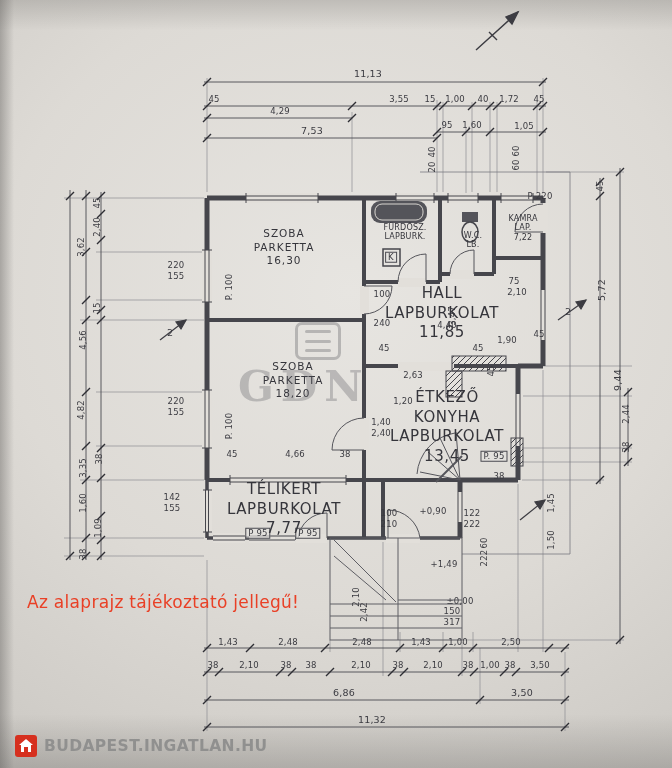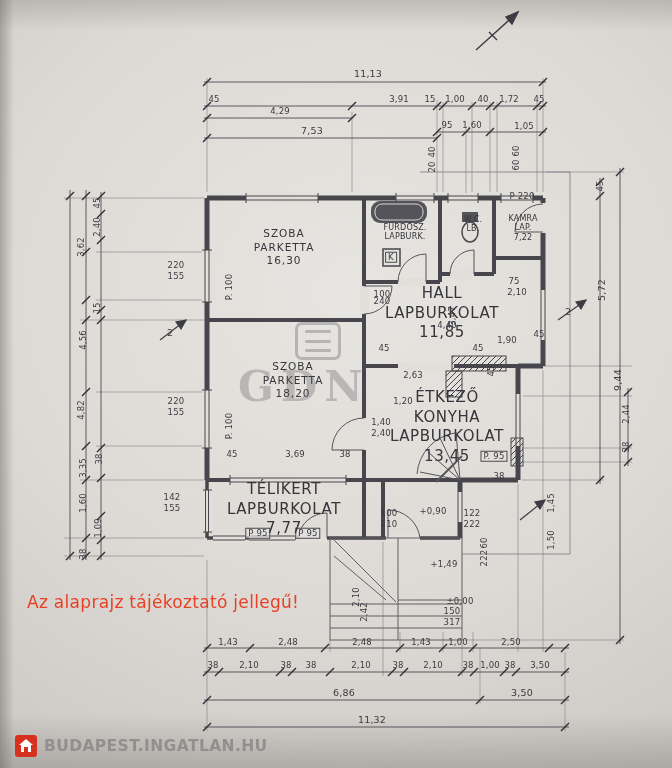--- a/index.html
+++ b/index.html
@@ -171,36 +171,36 @@
         <polygon points="186,320 176,322 181,329"></polygon>
       <path d="M558,320 L586,300" fill="none"></path>
         <polygon points="586,300 576,302 581,309"></polygon>
       <path d="M520,520 L545,500" fill="none"></path>
         <polygon points="545,500 535,502 540,509"></polygon>
     </g>
   </svg>
 
   <span class="dim big" style="left:368px;top:74px">11,13</span>
   <span class="dim" style="left:214px;top:99px">45</span>
-  <span class="dim" style="left:399px;top:99px">3,91</span>
+  <span class="dim" style="left:399px;top:99px">3,55</span>
   <span class="dim" style="left:430px;top:99px">15</span>
   <span class="dim" style="left:455px;top:99px">1,00</span>
   <span class="dim" style="left:483px;top:99px">40</span>
   <span class="dim" style="left:509px;top:99px">1,72</span>
   <span class="dim" style="left:539px;top:99px">45</span>
   <span class="dim" style="left:280px;top:111px">4,29</span>
   <span class="dim" style="left:447px;top:125px">95</span>
   <span class="dim" style="left:472px;top:125px">1,60</span>
   <span class="dim" style="left:524px;top:126px">1,05</span>
   <span class="dim big" style="left:312px;top:131px">7,53</span>
   <span class="dim rot" style="left:432px;top:152px">40</span>
   <span class="dim rot" style="left:432px;top:167px">20</span>
   <span class="dim rot" style="left:516px;top:151px">60</span>
   <span class="dim rot" style="left:516px;top:165px">60</span>
-  <span class="dim" style="left:522px;top:196px">P 220</span>
+  <span class="dim" style="left:540px;top:196px">P 220</span>
 
   <span class="dim rot" style="left:97px;top:203px">45</span>
   <span class="dim rot" style="left:97px;top:227px">2,40</span>
   <span class="dim rot" style="left:81px;top:247px">3,62</span>
   <span class="dim rot" style="left:97px;top:308px">15</span>
   <span class="dim rot" style="left:83px;top:340px">4,56</span>
   <span class="dim rot" style="left:81px;top:410px">4,82</span>
   <span class="dim rot" style="left:99px;top:459px">38</span>
   <span class="dim rot" style="left:83px;top:468px">3,35</span>
   <span class="dim rot" style="left:83px;top:503px">1,60</span>
@@ -211,26 +211,26 @@
   <span class="dim rot" style="left:229px;top:287px">P. 100</span>
   <span class="dim" style="left:176px;top:401px">220</span>
   <span class="dim" style="left:176px;top:412px">155</span>
   <span class="dim rot" style="left:229px;top:426px">P. 100</span>
   <span class="dim" style="left:172px;top:497px">142</span>
   <span class="dim" style="left:172px;top:508px">155</span>
   <span class="dim boxed" style="left:258px;top:533px">P 95</span>
   <span class="dim boxed" style="left:308px;top:533px">P 95</span>
 
   <span class="dim" style="left:382px;top:294px">100</span>
-  <span class="dim" style="left:382px;top:301px">240</span>
+  <span class="dim" style="left:382px;top:323px">240</span>
   <span class="dim" style="left:384px;top:348px">45</span>
   <span class="dim" style="left:381px;top:422px">1,40</span>
   <span class="dim" style="left:381px;top:433px">2,40</span>
   <span class="dim" style="left:232px;top:454px">45</span>
-  <span class="dim" style="left:295px;top:454px">3,69</span>
+  <span class="dim" style="left:295px;top:454px">4,66</span>
   <span class="dim" style="left:345px;top:454px">38</span>
   <span class="dim rot" style="left:452px;top:316px">3,47</span>
   <span class="dim" style="left:447px;top:325px">4,40</span>
   <span class="dim" style="left:478px;top:348px">45</span>
   <span class="dim" style="left:507px;top:340px">1,90</span>
   <span class="dim" style="left:539px;top:334px">45</span>
   <span class="dim" style="left:514px;top:281px">75</span>
   <span class="dim" style="left:517px;top:292px">2,10</span>
   <span class="dim" style="left:413px;top:375px">2,63</span>
   <span class="dim" style="left:403px;top:401px">1,20</span>
@@ -286,21 +286,21 @@
 
   <div class="room lg" style="left:284px;top:247px">
     <span class="ln">SZOBA</span>
     <span class="ln">PARKETTA</span>
     <span class="ln">16,30</span>
   </div>
   <div class="room sm" style="left:405px;top:232px">
     <span class="ln">FÜRDŐSZ.</span>
     <span class="ln">LAPBURK.</span>
   </div>
-  <div class="room sm" style="left:473px;top:224px">
+  <div class="room sm" style="left:473px;top:240px">
     <span class="ln">W.C.</span>
     <span class="ln">LB.</span>
   </div>
   <div class="room sm" style="left:523px;top:228px">
     <span class="ln">KAMRA</span>
     <span class="ln">LAP.</span>
     <span class="ln">7,22</span>
   </div>
   <div class="room md" style="left:442px;top:313px">
     <span class="ln">HALL</span>

